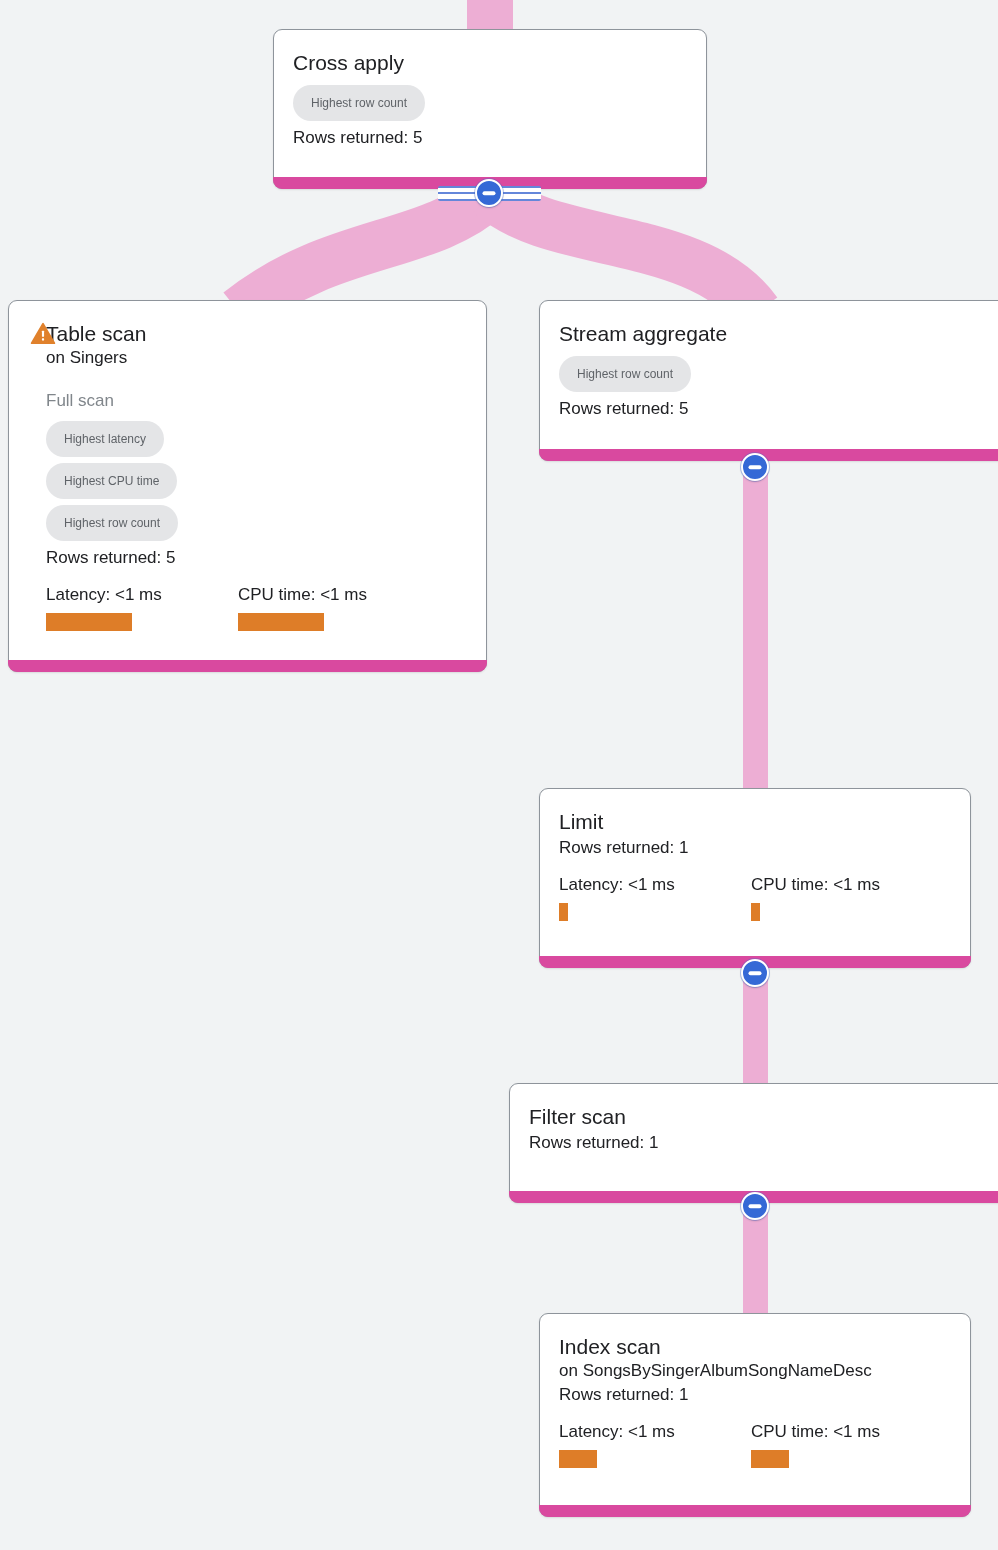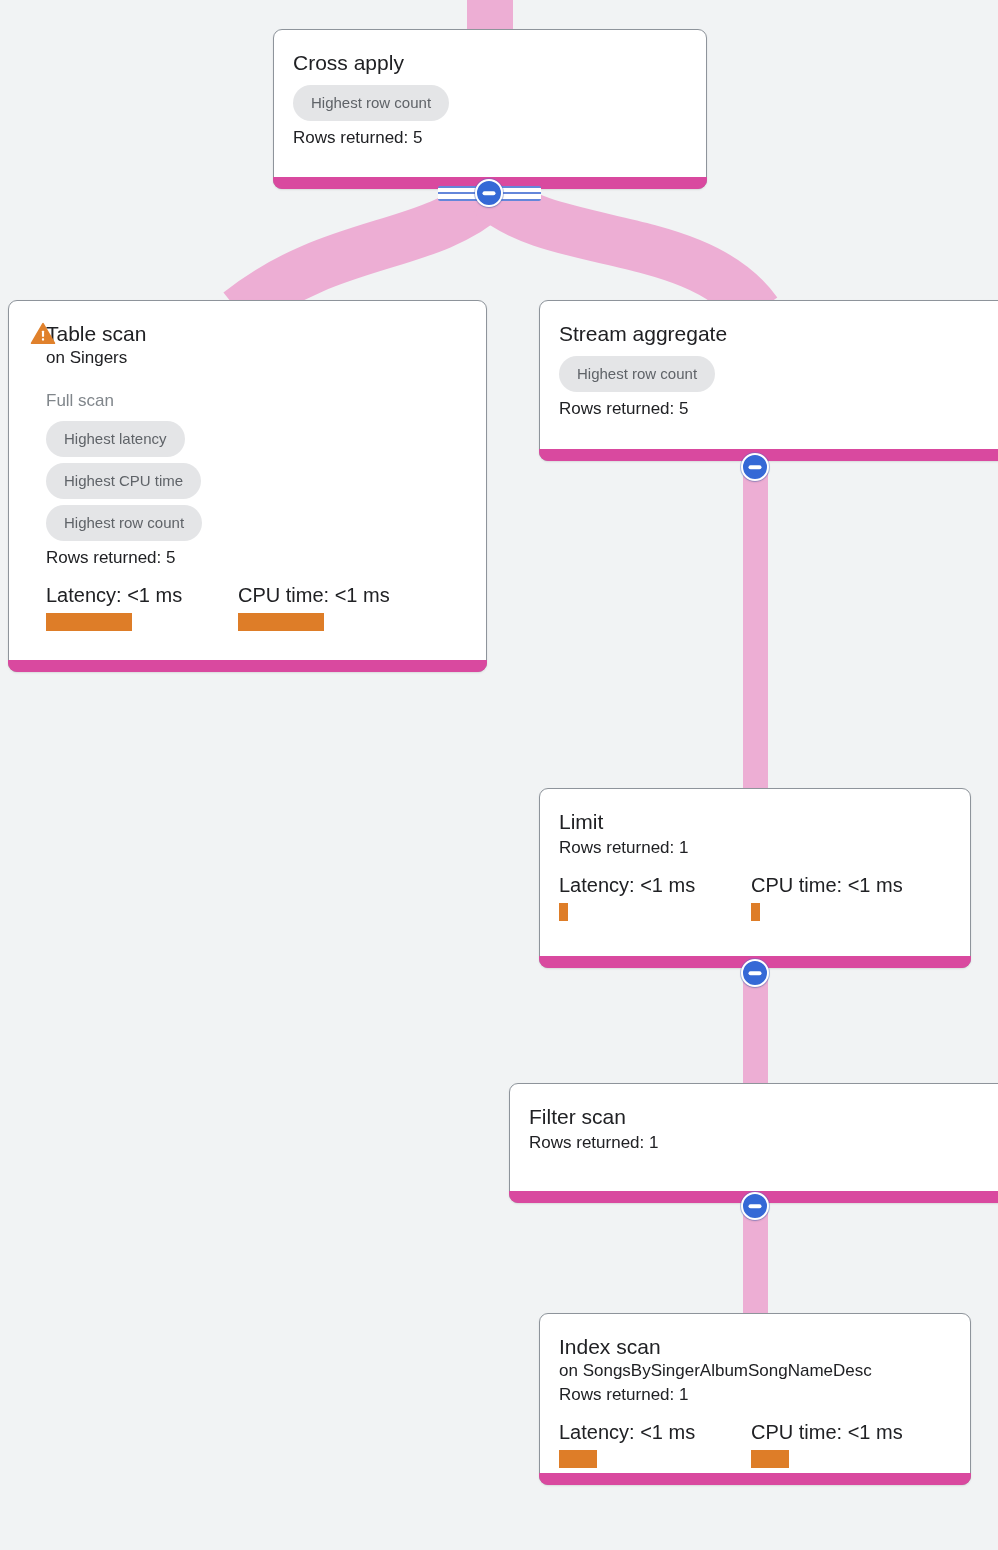--- a/index.html
+++ b/index.html
@@ -41,43 +41,43 @@
     position:absolute;left:21px;top:20px;width:26px;height:26px;
   }
   .card-title{font-size:21px;line-height:27px;color:var(--text);}
   .card-sub{font-size:17px;line-height:22px;margin-top:0;color:var(--text);}
   .card-note{font-size:17px;line-height:22px;margin-top:21px;color:var(--muted);}
   .chips{margin-top:9px;}
   .chip{
     width:fit-content;
     background:var(--chip-bg);
     color:var(--chip-text);
-    font-size:15px;line-height:16px;
+    font-size:12px;line-height:16px;
     padding:10px 18px;
     border-radius:20px;
     margin-bottom:6px;
   }
   .rows{font-size:17px;line-height:22px;margin-top:2px;color:var(--text);}
   .metrics{display:flex;margin-top:15px;}
   .metric{width:192px;flex:0 0 auto;}
-  .metric-label{font-size:20px;line-height:22px;color:var(--text);}
+  .metric-label{font-size:17px;line-height:22px;color:var(--text);}
   .bar{height:18px;background:var(--orange);margin-top:7px;}
   .accent{
     position:absolute;left:-1px;right:-1px;bottom:-1px;height:12px;
     background:var(--accent-pink);
     border-radius:0 0 9px 9px;
   }
 
   
   .pos-cross {left:273px;top:29px;width:434px;height:160px;}
   .pos-table {left:8px;top:300px;width:479px;height:372px;}
   .pos-stream{left:539px;top:300px;width:472px;height:161px;}
   .pos-limit {left:539px;top:788px;width:432px;height:180px;}
   .pos-filter{left:509px;top:1083px;width:508px;height:120px;}
-  .pos-index {left:539px;top:1313px;width:432px;height:172px;}
+  .pos-index {left:539px;top:1313px;width:432px;height:204px;}
 
   
   .collapse-btn{
     position:absolute;width:28px;height:28px;border-radius:50%;
     background:var(--blue);
     border:2px solid #fff;
     box-shadow:0 0 0 1px rgba(66,110,214,.35), 0 1px 2px rgba(0,0,0,.2);
     z-index:3;cursor:pointer;padding:0;
   }
   .collapse-btn::after{

